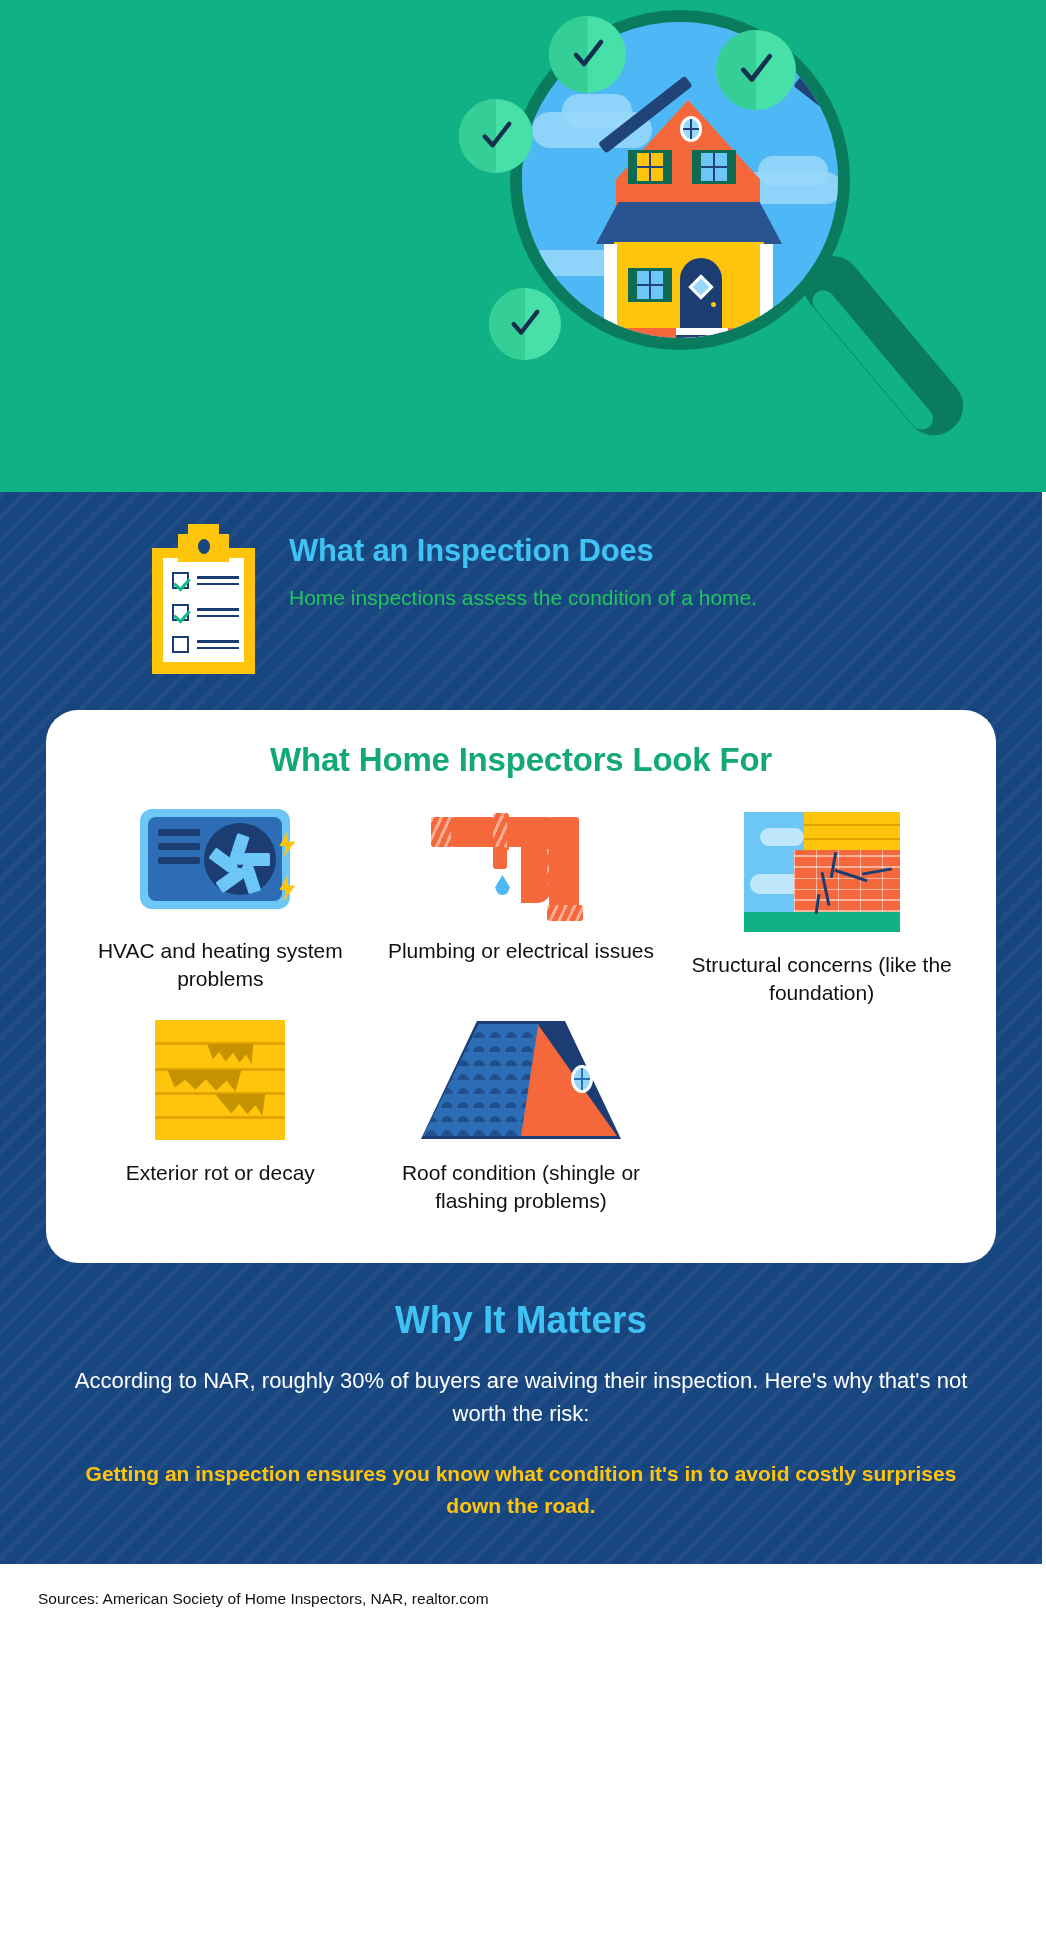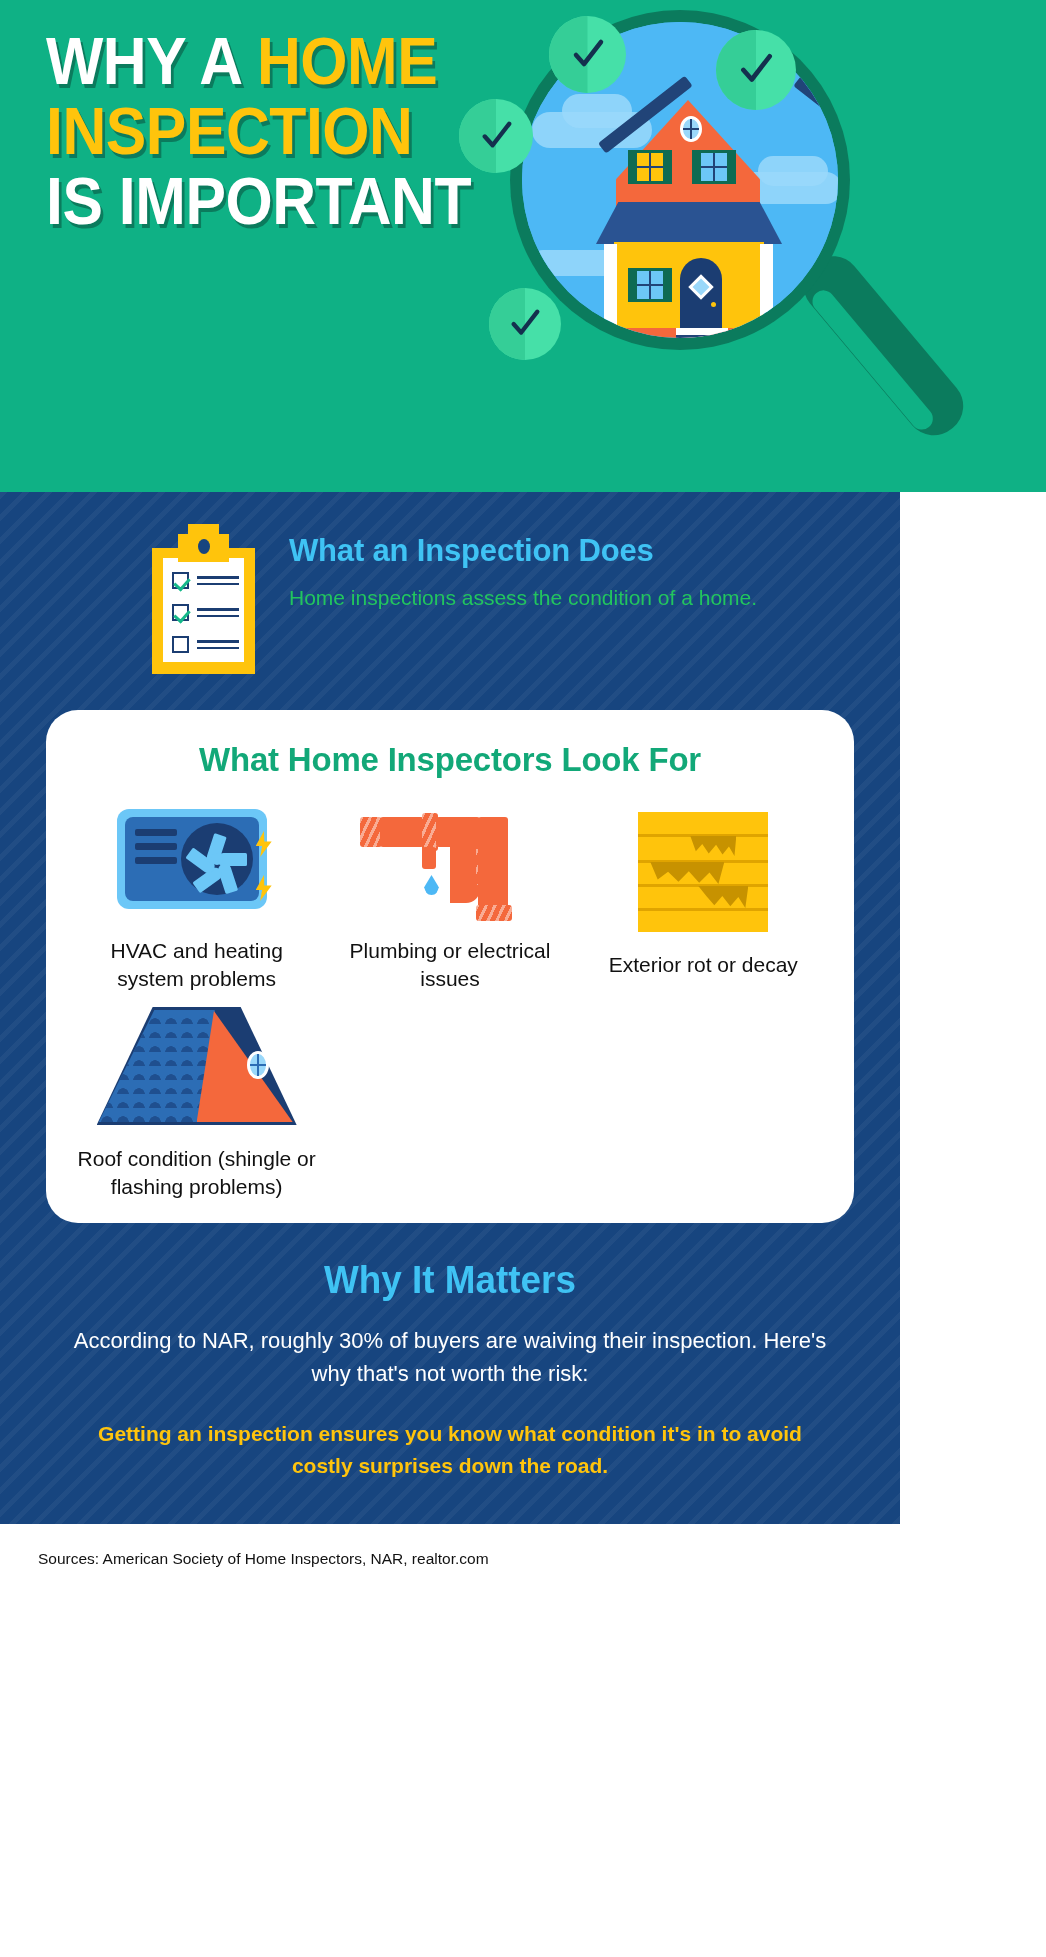--- a/index.html
+++ b/index.html
@@ -138,21 +138,21 @@
     position: absolute; border-radius: 50%;
     background: #46E0A8; z-index: 5;
     display: flex; align-items: center; justify-content: center;
   }
   .check-bubble .shade{position:absolute;inset:0;border-radius:50%;background:#35CE97;clip-path:polygon(0 0,50% 0,50% 100%,0 100%);}
   .check-bubble svg { position: relative; z-index: 2; }
 
   
   .navy {
     position: relative;
-    width: 900px;
+    width: 1042px;
     background: #17457F;
     overflow: hidden;
   }
   .navy:before {
     content:""; position:absolute; inset:0;
     background: repeating-linear-gradient(135deg, rgba(255,255,255,.045) 0 5px, rgba(255,255,255,0) 5px 16px);
     pointer-events:none;
   }
   .insp-row {
     position: relative; z-index: 2;
@@ -179,21 +179,21 @@
     font-family:"Liberation Sans Narrow","Liberation Sans",sans-serif;
     transform: scaleX(0.97); transform-origin:left center;
   }
   .insp-body { color:#22c55e; font-size:21px; line-height:30px; margin-top:14px; }
 
   
   .card {
     position: relative; z-index: 3;
     margin: 36px 46px 0 46px;
     background:#ffffff; border-radius: 32px;
-    padding: 30px 24px 22px 24px;
+    padding: 30px 24px 48px 24px;
   }
   .card-title {
     text-align:center; color:#12A878; font-weight:700; font-size:34px;
     font-family:"Liberation Sans Narrow","Liberation Sans",sans-serif;
     letter-spacing:-.2px; margin-bottom: 26px;
     transform: scaleX(0.97);
   }
   .grid { display:grid; grid-template-columns: repeat(3, 1fr); row-gap: 6px; }
   .cell { display:flex; flex-direction:column; align-items:center; padding: 0 6px; }
   .cell-label {
@@ -344,31 +344,20 @@
         <path d="M8 20 L16 29 L33 7" stroke="#14304E" stroke-width="4.5" fill="none" stroke-linecap="round" stroke-linejoin="round"></path>
       </svg>
     </div>
     <div class="check-bubble" style="left:489px;top:288px;width:72px;height:72px;">
       <div class="shade"></div>
       <svg width="38" height="38" viewBox="0 0 40 40">
         <path d="M8 20 L16 29 L33 7" stroke="#14304E" stroke-width="4.5" fill="none" stroke-linecap="round" stroke-linejoin="round"></path>
       </svg>
     </div>
 
-    <div class="hero-title">
-      <div class="line">
-        <span class="w">WHY A </span><span class="y">HOME</span>
-      </div>
-      <div class="line">
-        <span class="y">INSPECTION</span>
-      </div>
-      <div class="line">
-        <span class="w">IS IMPORTANT</span>
-      </div>
-    </div>
 
   </div>
 
   <div class="navy">
 
     <div class="insp-row">
       <div class="clipboard">
         <div class="cb-body"></div>
         <div class="cb-paper"></div>
         <div class="cb-clip-top"></div>
@@ -442,20 +431,38 @@
               <div class="pipe-cap" style="left:116px;top:40px;width:16px;height:36px;"></div>
               <div class="pipe-h" style="left:118px;top:8px;width:30px;height:96px;"></div>
               <div class="pipe-cap" style="left:116px;top:96px;width:36px;height:16px;"></div>
               <div class="pipe-h" style="left:62px;top:38px;width:14px;height:22px;"></div>
               <div class="drop" style="left:64px;top:66px;"></div>
             </div>
           </div>
           <div class="cell-label">Plumbing or electrical issues</div>
         </div>
 
+        <div class="cell">
+          <div class="icon-box" style="height:134px;">
+            <div class="struct">
+              <div class="st-sky"></div>
+              <div class="st-cloud" style="left:16px;top:16px;width:44px;height:18px;"></div>
+              <div class="st-cloud" style="left:6px;top:62px;width:52px;height:20px;"></div>
+              <div class="st-siding"></div>
+              <div class="st-brick"></div>
+              <div class="st-ground"></div>
+              <div class="crack" style="left:88px;top:40px;width:3px;height:26px;transform:rotate(10deg);"></div>
+              <div class="crack" style="left:80px;top:60px;width:3px;height:34px;transform:rotate(-12deg);"></div>
+              <div class="crack" style="left:90px;top:62px;width:34px;height:3px;transform:rotate(18deg);"></div>
+              <div class="crack" style="left:118px;top:58px;width:30px;height:3px;transform:rotate(-10deg);"></div>
+              <div class="crack" style="left:72px;top:82px;width:3px;height:20px;transform:rotate(8deg);"></div>
+            </div>
+          </div>
+          <div class="cell-label">Structural concerns (like the foundation)</div>
+        </div>
 
         <div class="cell">
           <div class="icon-box" style="height:134px;">
             <div class="rot">
               <div class="rot-ln" style="top:22px;"></div>
               <div class="rot-ln" style="top:48px;"></div>
               <div class="rot-ln" style="top:72px;"></div>
               <div class="rot-ln" style="top:96px;"></div>
               <div class="rot-patch" style="left:52px;top:24px;width:46px;height:20px;clip-path:polygon(0 0,100% 0,96% 100%,84% 52%,70% 92%,56% 44%,40% 88%,26% 40%,12% 76%);"></div>
               <div class="rot-patch" style="left:12px;top:50px;width:74px;height:22px;clip-path:polygon(0 0,100% 0,92% 100%,80% 48%,66% 94%,52% 42%,38% 90%,24% 44%,10% 80%);"></div>

